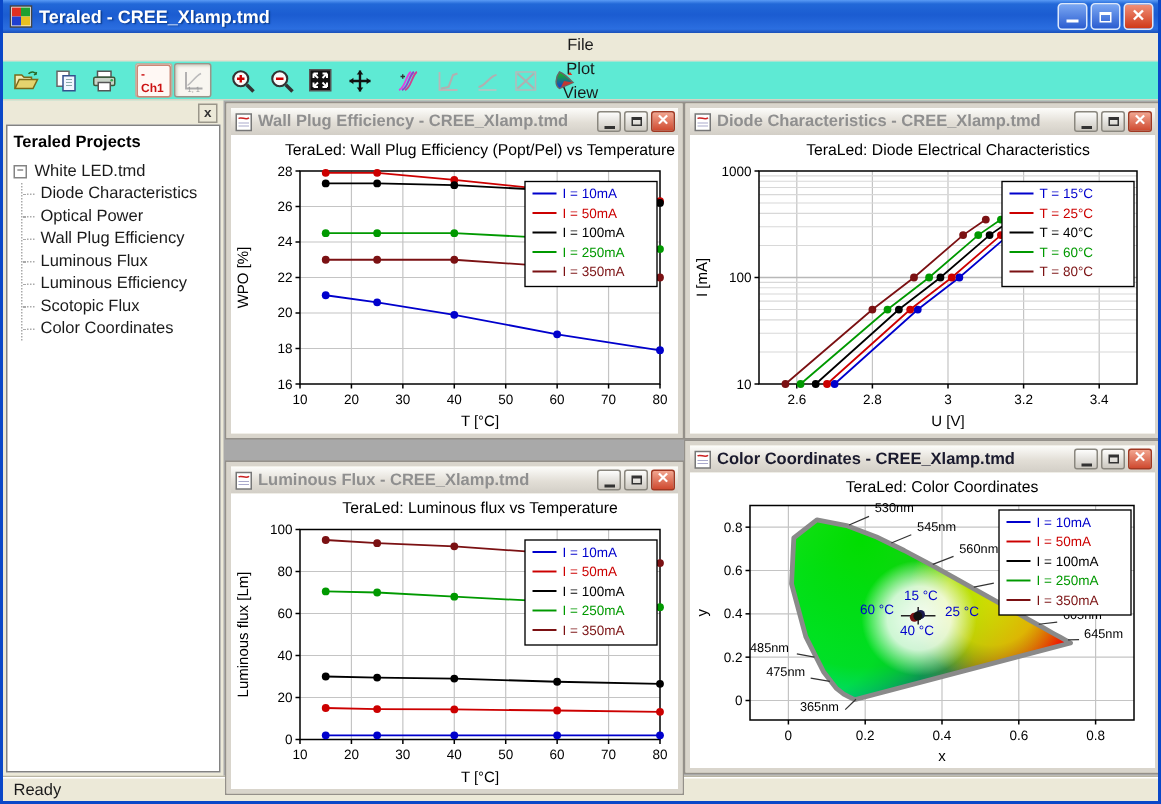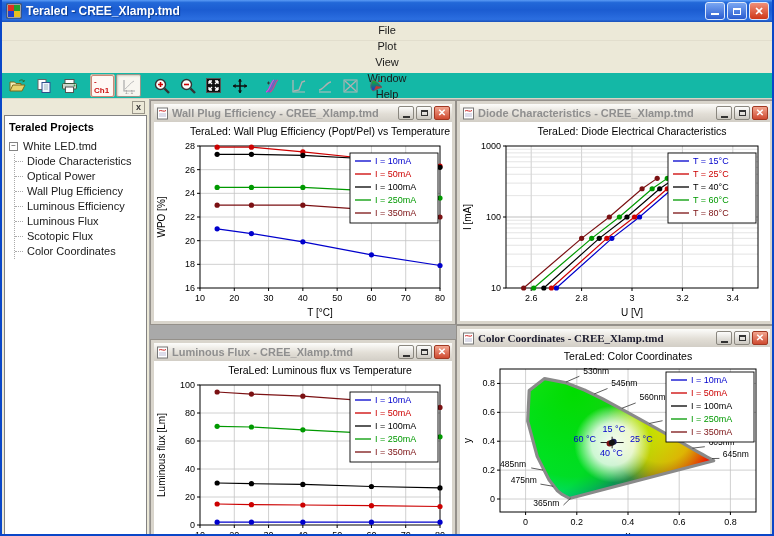--- a/index.html
+++ b/index.html
@@ -16,21 +16,21 @@
     display:flex;align-items:center;justify-content:center;color:#fff;font-size:11px;font-weight:bold;line-height:1;}
   .winbtn.minmax{background:linear-gradient(180deg,#7aa7f2,#2a5cd0);}
   .winbtn.closebtn{background:linear-gradient(180deg,#f09078,#cf3818);}
   .winbtn i{font-style:normal;}
   .winbtn .sq{display:block;width:8px;height:7px;border:1px solid #fff;border-top:2px solid #fff;}
   .winbtn .mn{display:block;width:8px;height:3px;border-bottom:2px solid #fff;margin-top:5px;}
   
   .menubar{height:19px;background:#ece9d8;display:flex;align-items:center;font-size:11px;color:#1a1a1a;border-bottom:1px solid #e2decd;flex-direction:column;}
   .menu-item{padding:2px 8px;}
   
-  .toolbar{height:26px;background:#14b8a6;display:flex;align-items:center;padding-left:3px;border-bottom:1px solid #d8d4c4;margin-top:32px;}
+  .toolbar{height:26px;background:#5eead4;display:flex;align-items:center;padding-left:3px;border-bottom:1px solid #d8d4c4;}
   .tbtn{width:25px;height:23px;display:flex;align-items:center;justify-content:center;margin-right:1px;}
   .tbtn.framed{border:1px solid #b8b2a2;background:#f4f1e8;border-radius:2px;}
   .tbtn.pressed{border:1px solid #9a958a;background:#f8f6f0;box-shadow:inset 1px 1px 2px #d0ccc0;border-radius:2px;}
   .tbgap{width:7px;}
   .ch1-label{color:#cc1111;font-size:8px;font-weight:bold;border:1px solid #cc8877;padding:1px 2px;border-radius:2px;background:#fff8f4;}
   
   .main{display:flex;height:450px;}
   .sidebar{width:147px;background:#ece9d8;display:flex;flex-direction:column;}
   .sidebar-top{height:16px;display:flex;justify-content:flex-end;align-items:center;padding-right:4px;}
   .sidebar-close{width:13px;height:13px;border:1px solid #9a968a;background:#ece9d8;font-size:9px;font-weight:bold;
@@ -42,21 +42,21 @@
   .expander{width:9px;height:9px;border:1px solid #848484;background:#fff;display:inline-flex;align-items:center;justify-content:center;
     font-size:8px;line-height:1;margin-right:5px;color:#333;}
   .tree-children{margin-left:7px;border-left:1px dotted #aaa;}
   .tree-item{padding:1px 0 2px 0;display:flex;align-items:center;}
   .tree-item::before{content:"";display:inline-block;width:8px;border-top:1px dotted #aaa;margin-right:4px;}
   
   .mdi{flex:1;background:#a9a9a9;position:relative;}
   .cw{position:absolute;background:#ece9d8;border:3px solid #d9d5cc;box-shadow:0 0 0 1px #94908a;}
   .cw-tb{height:18px;background:linear-gradient(180deg,#fdfdfb,#e2ded6 55%,#d2cec6);display:flex;align-items:center;padding:0 2px;}
   .cw-title{flex:1;font-size:11px;font-weight:bold;color:#8f8f8f;margin-left:3px;white-space:nowrap;overflow:hidden;}
-  .cw.active .cw-title{color:#1a1a2e;font-family:Liberation Serif, serif;}
+  .cw.active .cw-title{color:#1a1a2e;}
   .cw-btns{display:flex;}
   .cwb{width:16px;height:14px;margin-left:2px;border-radius:2px;display:flex;align-items:center;justify-content:center;}
   .cwb.silver{background:linear-gradient(180deg,#fdfdfc,#ccc8c0);border:1px solid #8a877f;}
   .cwb.red{background:linear-gradient(180deg,#f2a58f,#cf4a30);border:1px solid #a03822;color:#fff;font-size:10px;font-weight:bold;line-height:1;}
   .cwb .mn2{display:block;width:7px;height:2px;background:#333;margin-top:7px;}
   .cwb .sq2{display:block;width:7px;height:6px;border:1px solid #333;border-top:2px solid #333;}
   .cw-body{background:#fff;height:calc(100% - 18px);}
   svg text{font-family:"Liberation Sans",sans-serif;}
   
   .statusbar{height:19px;background:#ece9d8;border-top:1px solid #b8b4a4;box-shadow:inset 0 1px 0 #fff;
@@ -215,24 +215,24 @@
             <div class="tree-item">
                 <span>Diode Characteristics</span>
               </div>
             <div class="tree-item">
                 <span>Optical Power</span>
               </div>
             <div class="tree-item">
                 <span>Wall Plug Efficiency</span>
               </div>
             <div class="tree-item">
-                <span>Luminous Efficiency</span>
+                <span>Luminous Flux</span>
               </div>
             <div class="tree-item">
-                <span>Luminous Flux</span>
+                <span>Luminous Efficiency</span>
               </div>
             <div class="tree-item">
                 <span>Scotopic Flux</span>
               </div>
             <div class="tree-item">
                 <span>Color Coordinates</span>
               </div>
           </div>
         </div>
       </div>

